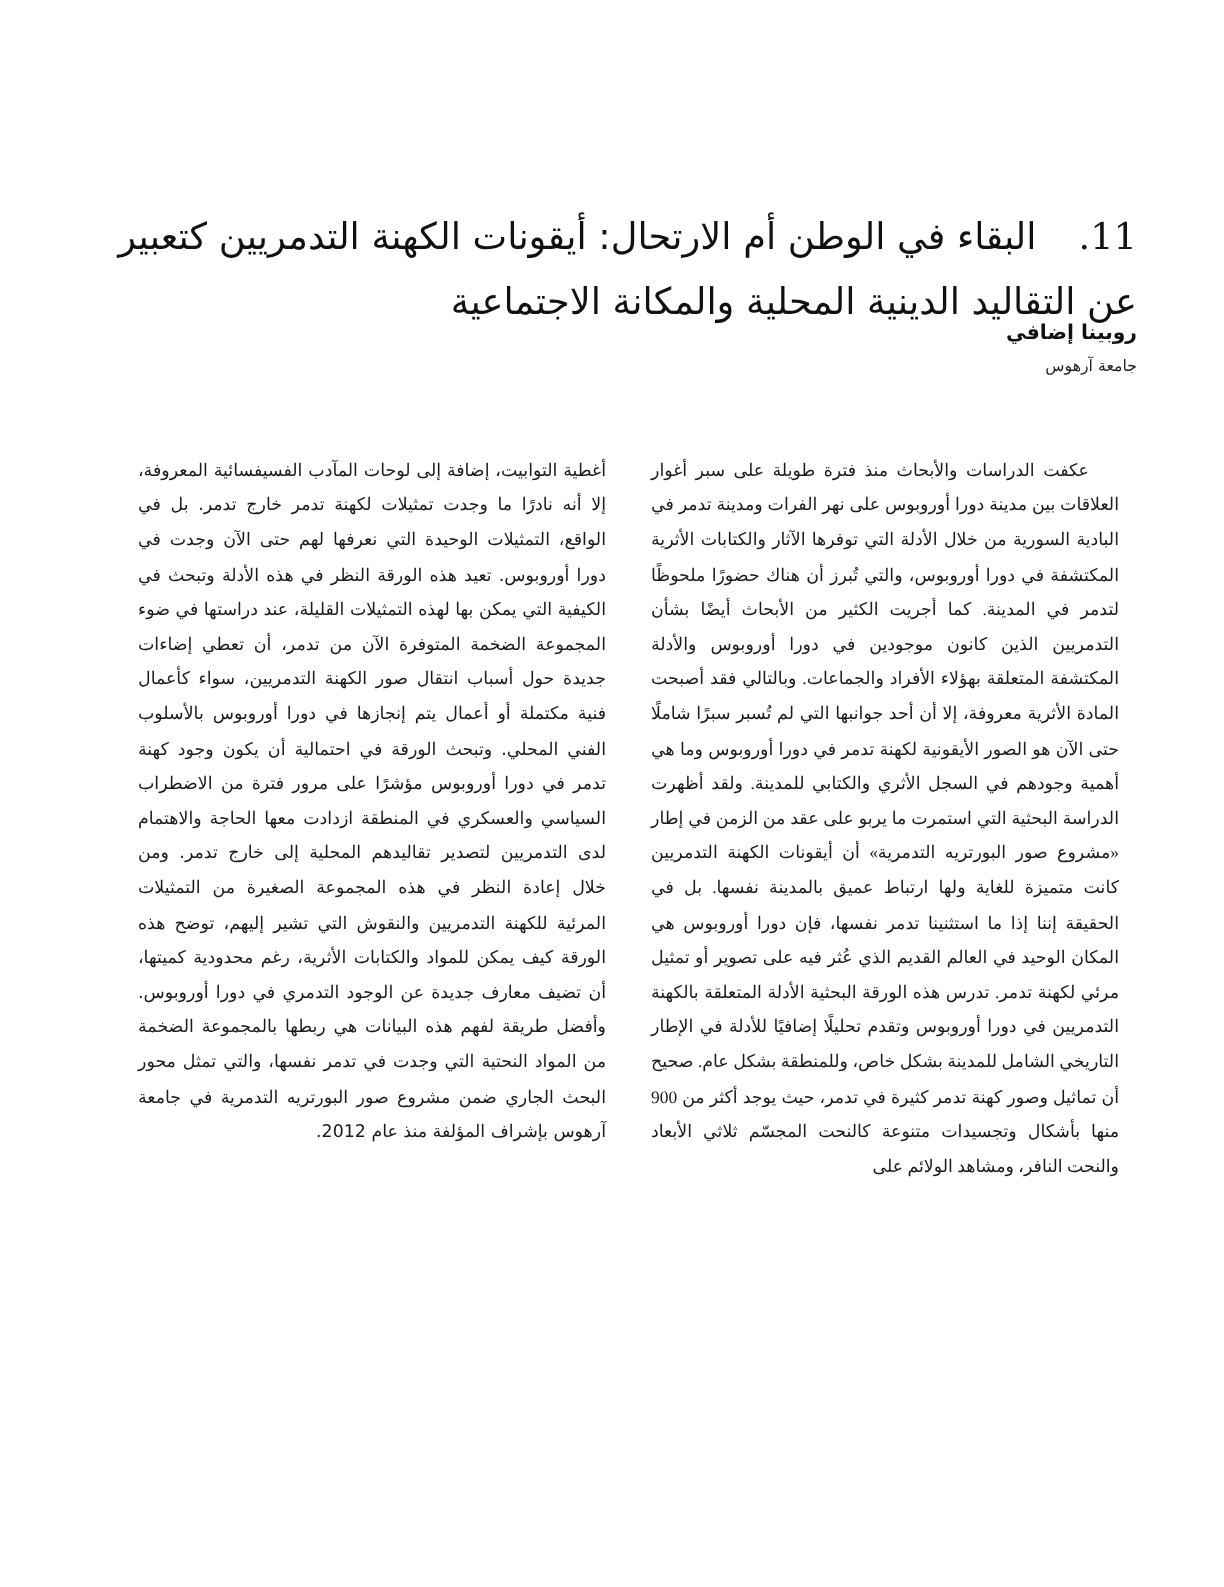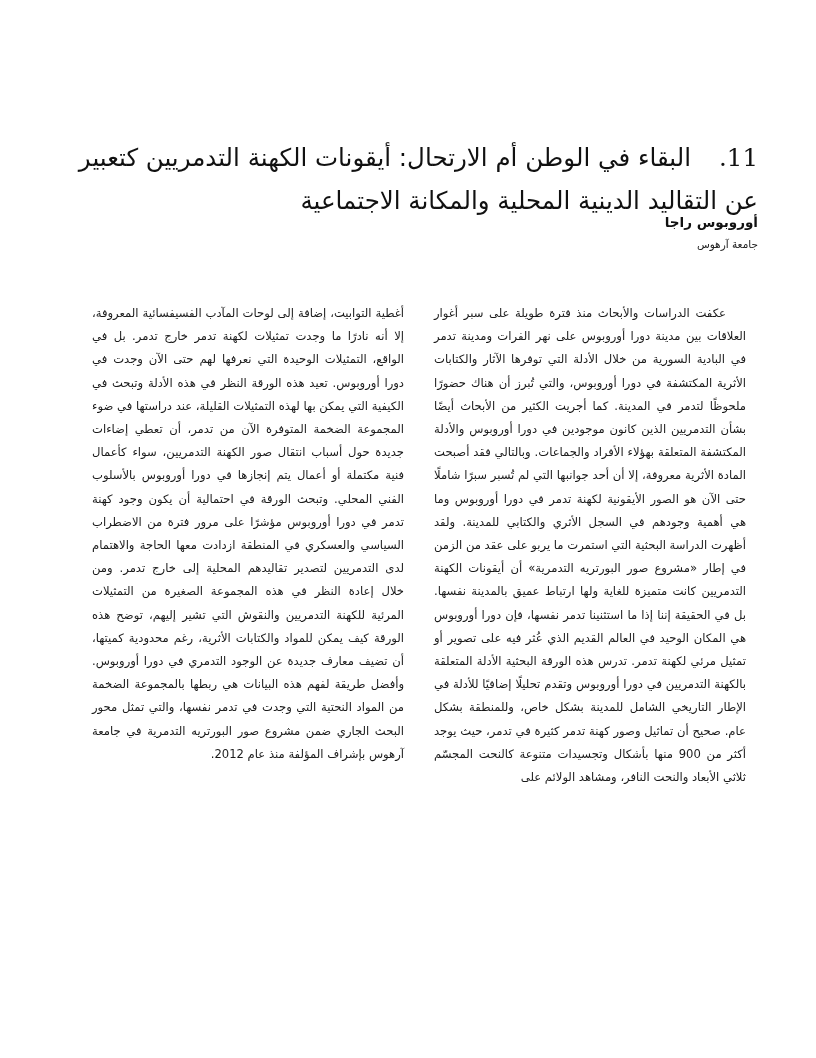--- a/index.html
+++ b/index.html
@@ -23,32 +23,32 @@
       position: absolute; right: 58px; top: 238px; direction: rtl; text-align: right;
       font-size: 10.5px; color: #222;
     }
     .col {
       position: absolute; top: 290px; width: 336px;
       direction: rtl; text-align: justify; text-align-last: right;
       font-size: 11.6px; line-height: 23.2px; color: #1a1a1a;
     }
     .col p { margin: 12px; }
     .col-right { right: 58px; }
-    .col-right p { text-indent: 20px; }
+    .col-right p { text-indent: 20px; font-family: Liberation Serif, serif; }
     .col-left { left: 80px; }
   </style>
 </head>
 <body>
 
 <div class="page">
   <h1 class="title">
     <span class="num">11.</span><span>البقاء في الوطن أم الارتحال: أيقونات الكهنة التدمريين كتعبير عن التقاليد الدينية المحلية والمكانة الاجتماعية</span>
   </h1>
 
-  <div class="author">أوروبوس راجا</div>
+  <div class="author">روبينا إضافي</div>
   <div class="affil">جامعة آرهوس</div>
 
   <div class="col col-right">
     <p>عكفت الدراسات والأبحاث منذ فترة طويلة على سبر أغوار العلاقات بين مدينة دورا أوروبوس على نهر الفرات ومدينة تدمر في البادية السورية من خلال الأدلة التي توفرها الآثار والكتابات الأثرية المكتشفة في دورا أوروبوس، والتي تُبرز أن هناك حضورًا ملحوظًا لتدمر في المدينة. كما أجريت الكثير من الأبحاث أيضًا بشأن التدمريين الذين كانون موجودين في دورا أوروبوس والأدلة المكتشفة المتعلقة بهؤلاء الأفراد والجماعات. وبالتالي فقد أصبحت المادة الأثرية معروفة، إلا أن أحد جوانبها التي لم تُسبر سبرًا شاملًا حتى الآن هو الصور الأيقونية لكهنة تدمر في دورا أوروبوس وما هي أهمية وجودهم في السجل الأثري والكتابي للمدينة. ولقد أظهرت الدراسة البحثية التي استمرت ما يربو على عقد من الزمن في إطار «مشروع صور البورتريه التدمرية» أن أيقونات الكهنة التدمريين كانت متميزة للغاية ولها ارتباط عميق بالمدينة نفسها. بل في الحقيقة إننا إذا ما استثنينا تدمر نفسها، فإن دورا أوروبوس هي المكان الوحيد في العالم القديم الذي عُثر فيه على تصوير أو تمثيل مرئي لكهنة تدمر. تدرس هذه الورقة البحثية الأدلة المتعلقة بالكهنة التدمريين في دورا أوروبوس وتقدم تحليلًا إضافيًا للأدلة في الإطار التاريخي الشامل للمدينة بشكل خاص، وللمنطقة بشكل عام. صحيح أن تماثيل وصور كهنة تدمر كثيرة في تدمر، حيث يوجد أكثر من 900 منها بأشكال وتجسيدات متنوعة كالنحت المجسّم ثلاثي الأبعاد والنحت النافر، ومشاهد الولائم على</p>
   </div>
 
   <div class="col col-left">
     <p>أغطية التوابيت، إضافة إلى لوحات المآدب الفسيفسائية المعروفة، إلا أنه نادرًا ما وجدت تمثيلات لكهنة تدمر خارج تدمر. بل في الواقع، التمثيلات الوحيدة التي نعرفها لهم حتى الآن وجدت في دورا أوروبوس. تعيد هذه الورقة النظر في هذه الأدلة وتبحث في الكيفية التي يمكن بها لهذه التمثيلات القليلة، عند دراستها في ضوء المجموعة الضخمة المتوفرة الآن من تدمر، أن تعطي إضاءات جديدة حول أسباب انتقال صور الكهنة التدمريين، سواء كأعمال فنية مكتملة أو أعمال يتم إنجازها في دورا أوروبوس بالأسلوب الفني المحلي. وتبحث الورقة في احتمالية أن يكون وجود كهنة تدمر في دورا أوروبوس مؤشرًا على مرور فترة من الاضطراب السياسي والعسكري في المنطقة ازدادت معها الحاجة والاهتمام لدى التدمريين لتصدير تقاليدهم المحلية إلى خارج تدمر. ومن خلال إعادة النظر في هذه المجموعة الصغيرة من التمثيلات المرئية للكهنة التدمريين والنقوش التي تشير إليهم، توضح هذه الورقة كيف يمكن للمواد والكتابات الأثرية، رغم محدودية كميتها، أن تضيف معارف جديدة عن الوجود التدمري في دورا أوروبوس. وأفضل طريقة لفهم هذه البيانات هي ربطها بالمجموعة الضخمة من المواد النحتية التي وجدت في تدمر نفسها، والتي تمثل محور البحث الجاري ضمن مشروع صور البورتريه التدمرية في جامعة آرهوس بإشراف المؤلفة منذ عام 2012.</p>
   </div>
 </div>

